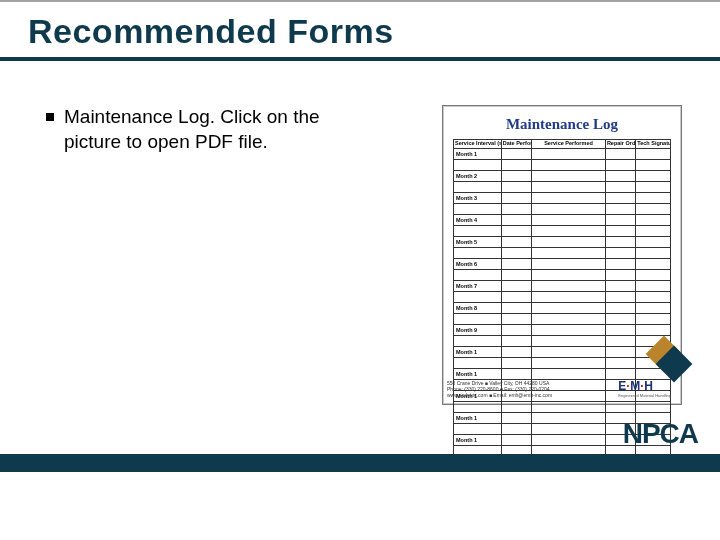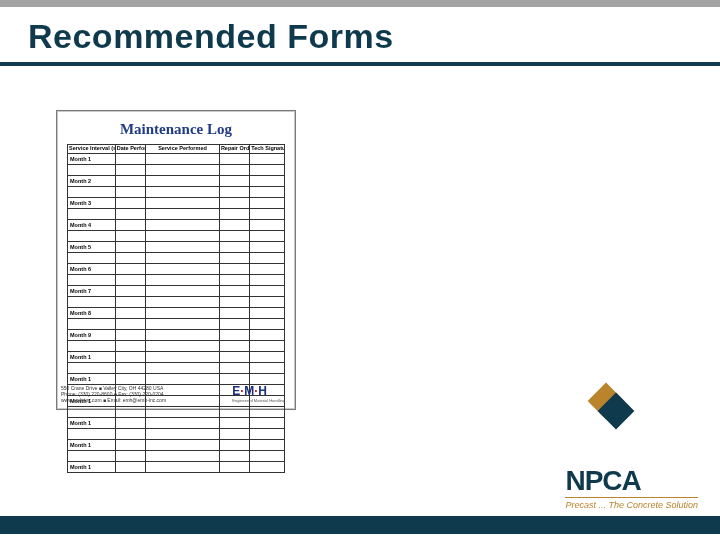--- a/index.html
+++ b/index.html
@@ -1,23 +1,23 @@
 <!DOCTYPE html>
 <html><head>
 <meta charset="utf-8">
 <style>
   * { box-sizing: border-box; margin: 0; padding: 0; }
   html, body { width: 720px; height: 540px; overflow: hidden; font-family: Arial, Helvetica, sans-serif; background: #fff; }
 
   .slide {
     width: 720px;
-    height: 534px;
+    height: 472px;
     position: relative;
     background: #ffffff;
-    border-top: 7px solid #a3a3a3;
+    border-top: 2px solid #a3a3a3;
   }
 
   .title-wrap {
     padding: 10px 28px 6px 28px;
     border-bottom: 4px solid #0f3a4d;
   }
   .title {
     font-size: 34px;
     font-weight: 900;
     color: #0f3a4d;
@@ -152,20 +152,26 @@
 <body>
 
 <div class="slide">
 
   <div class="title-wrap">
     <div class="title">Recommended Forms</div>
   </div>
 
   <div class="body">
 
+    <div class="bullet-col">
+      <div class="bullet">
+        <span class="sq"></span>
+        <span>Maintenance Log. Click on the picture to open PDF file.</span>
+      </div>
+    </div>
 
     <div class="thumb-col">
       <div class="pdf-thumb">
         <div class="pdf-title">Maintenance Log</div>
         <table class="ml-table">
           <colgroup>
             <col style="width:22%">
               <col style="width:14%">
               <col style="width:34%">
               <col style="width:14%">
@@ -406,17 +412,16 @@
     </div>
 
   </div>
 
   <div class="npca-logo">
     <div class="npca-mark">
       <div class="diamond d1"></div>
       <div class="diamond d2"></div>
     </div>
     <div class="npca-word">NPCA</div>
-    <div class="npca-tag">Precast ... The Concrete Solution</div>
   </div>
 
   <div class="bottom-bar"></div>
 </div>
 
 </body></html>

